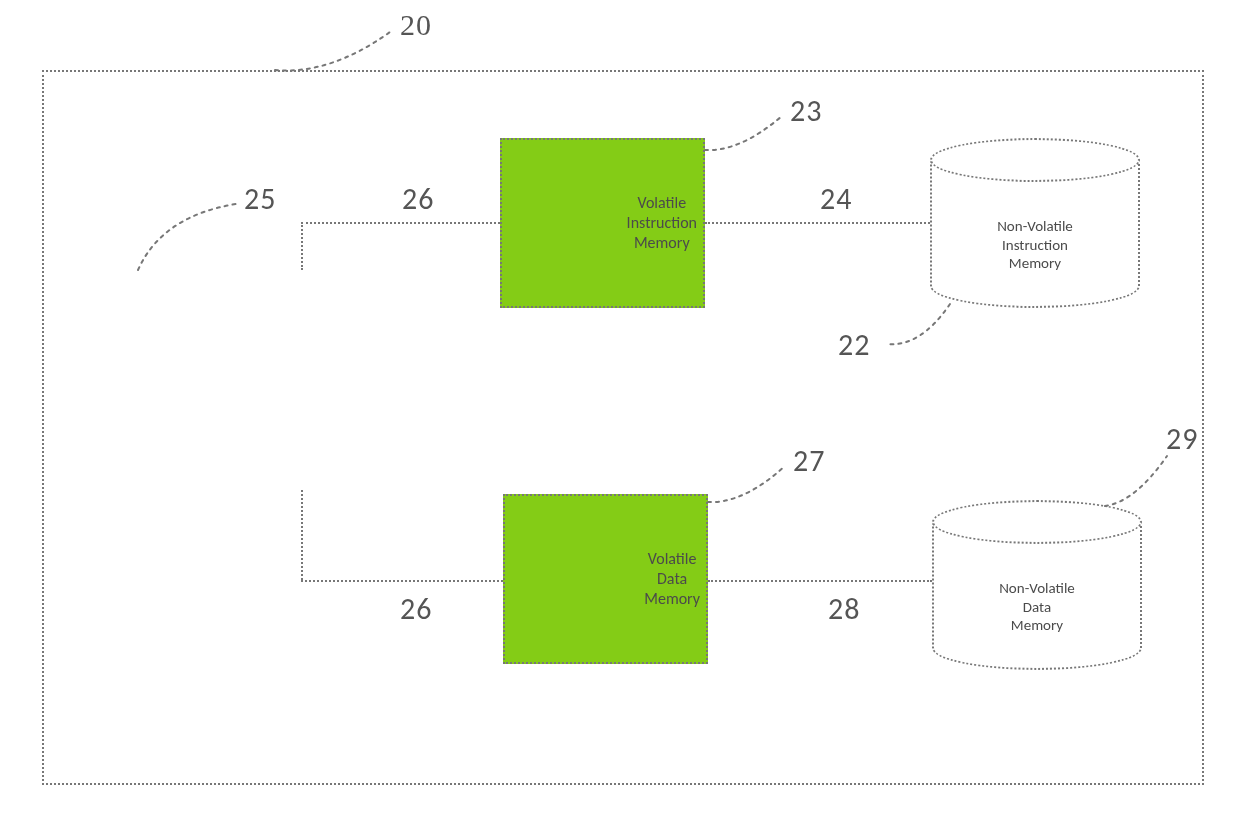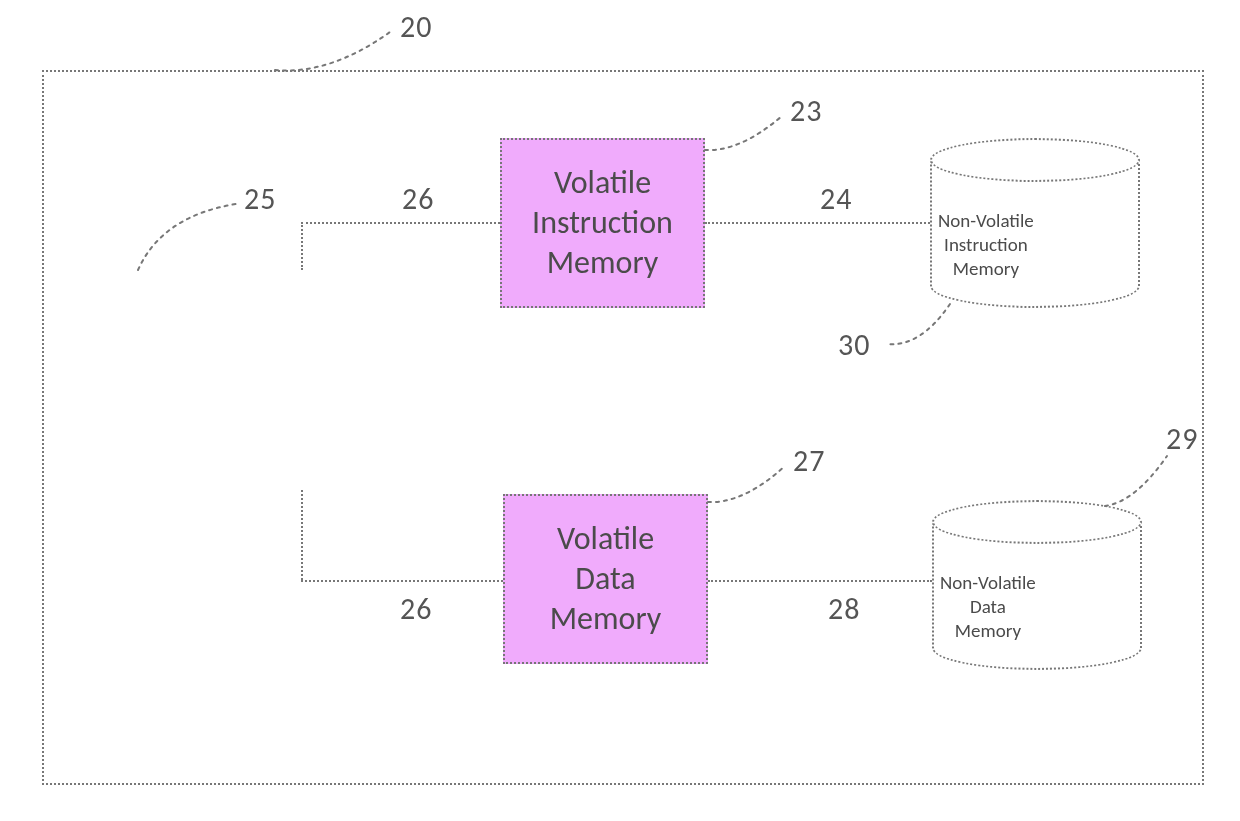--- a/index.html
+++ b/index.html
@@ -20,26 +20,26 @@
     position: absolute;
     border: 2px dotted #777;
     box-sizing: border-box;
   }
   .block {
     position: absolute;
     border: 2px dotted #777;
     box-sizing: border-box;
     display: flex;
     align-items: center;
-    justify-content: center;
+    justify-content: flex-end;
     text-align: center;
-    font-size: 32px;
+    font-size: 16px;
     line-height: 1.25;
     padding: 6px;
-    background: #f0abfc;
+    background: #84cc16;
   }
   .cylinder {
     position: absolute;
     box-sizing: border-box;
     text-align: center;
   }
   .cylinder .cyl-body {
     position: absolute;
     left: 0;
     right: 0;
@@ -59,22 +59,23 @@
     border-radius: 50%;
     box-sizing: border-box;
     background: #fff;
   }
   .cylinder .cyl-label {
     position: absolute;
     left: 0;
     right: 0;
     display: flex;
     align-items: center;
+    justify-content: center;
     text-align: center;
-    font-size: 19px;
+    font-size: 15px;
     line-height: 1.25;
     padding: 0 8px;
   }
   .num {
     position: absolute;
     font-size: 30px;
     color: #555;
     letter-spacing: 1px;
   }
   
@@ -147,40 +148,40 @@
   <div class="hline" style="left:705px; top:222px; width:225px;"></div>
 
   <div class="vline" style="left:301px; top:490px; height:90px;"></div>
   <div class="hline" style="left:301px; top:580px; width:202px;"></div>
 
   <div class="hline" style="left:708px; top:580px; width:224px;"></div>
 
   <svg class="lead" style="left:270px; top:20px; width:130px; height:55px;">
     <path d="M5,50 Q60,55 120,12"></path>
   </svg>
-  <div class="num" style="left:400px; top:8px;">20</div>
+  <div class="num" style="left:400px; top:8px;font-family:Liberation Serif, serif;">20</div>
 
   <svg class="lead" style="left:132px; top:198px; width:110px; height:78px;">
     <path d="M6,72 Q30,18 104,6"></path>
   </svg>
   <div class="num" style="left:244px; top:180px;">25</div>
 
   <div class="num" style="left:402px; top:180px;">26</div>
 
   <svg class="lead" style="left:700px; top:110px; width:90px; height:50px;">
     <path d="M5,40 Q40,42 82,6"></path>
   </svg>
   <div class="num" style="left:790px; top:92px;">23</div>
 
   <div class="num" style="left:820px; top:180px;">24</div>
 
   <svg class="lead" style="left:880px; top:300px; width:80px; height:55px;">
     <path d="M70,4 Q40,48 6,44"></path>
   </svg>
-  <div class="num" style="left:838px; top:326px;">30</div>
+  <div class="num" style="left:838px; top:326px;">22</div>
 
   <div class="num" style="left:400px; top:590px;">26</div>
 
   <svg class="lead" style="left:703px; top:460px; width:90px; height:50px;">
     <path d="M5,42 Q40,44 82,6"></path>
   </svg>
   <div class="num" style="left:793px; top:442px;">27</div>
 
   <div class="num" style="left:828px; top:590px;">28</div>
 

